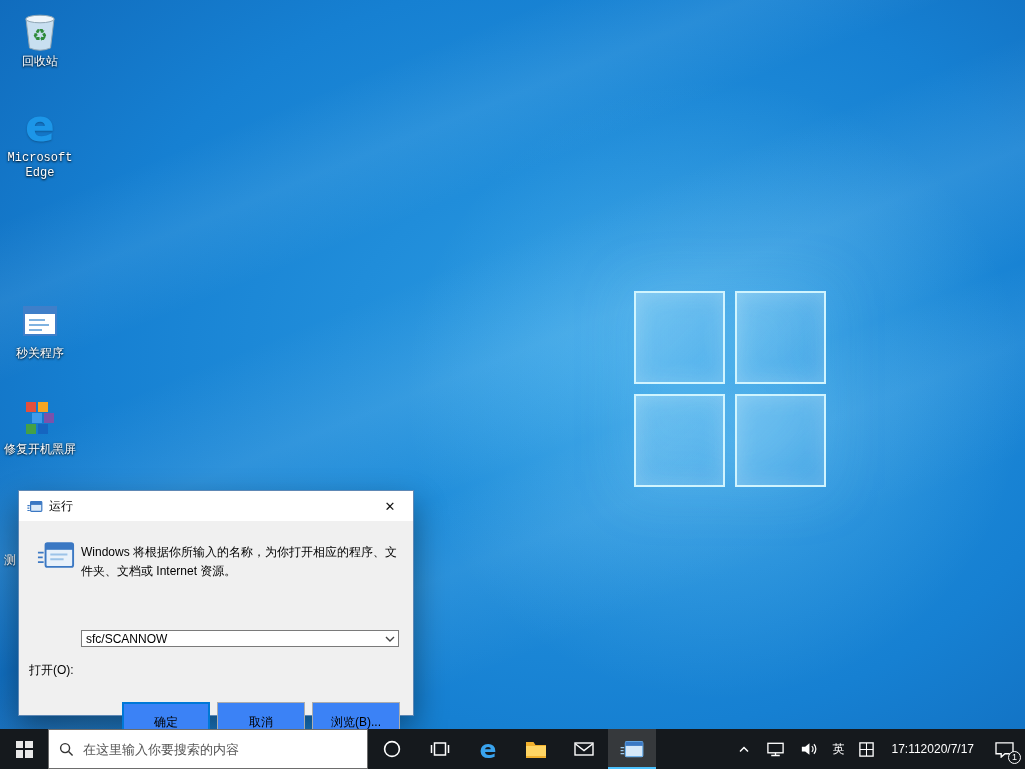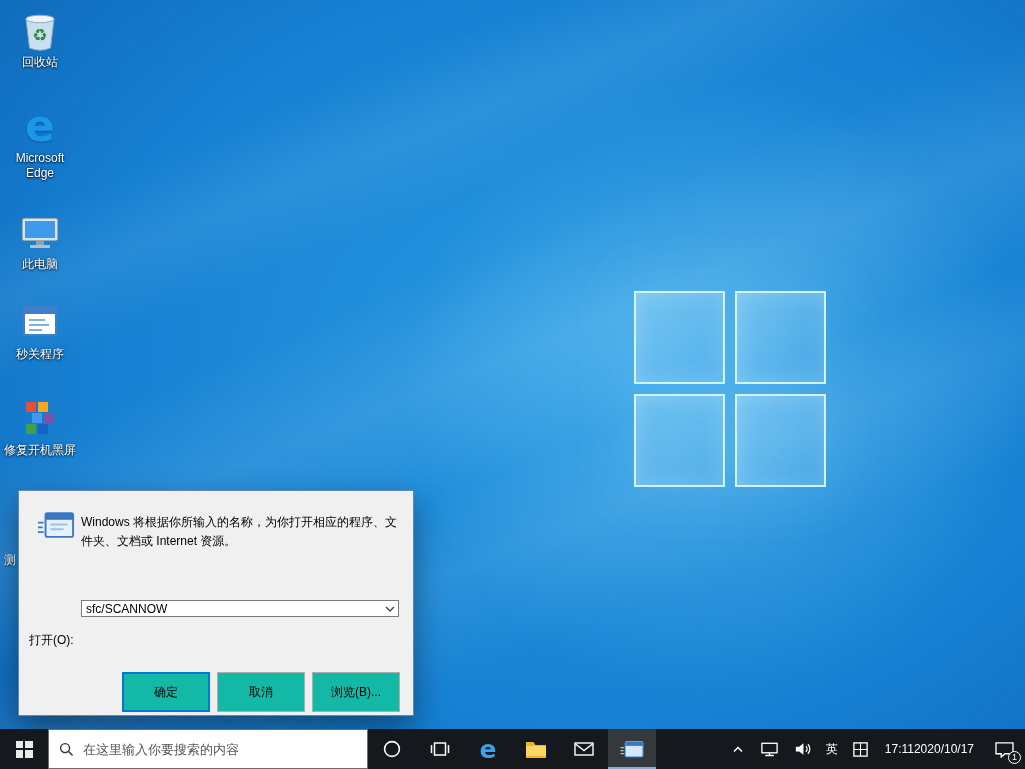--- a/index.html
+++ b/index.html
@@ -23,21 +23,21 @@
     display:grid; grid-template-columns:1fr 1fr; grid-template-rows:1fr 1fr; gap:10px;
     filter:drop-shadow(0 0 26px rgba(120,210,255,0.55)); }
   .winlogo-wall .pane { border:2px solid rgba(215,248,255,0.95);
     background:linear-gradient(135deg, rgba(200,240,255,0.30), rgba(130,200,250,0.10));
     box-shadow:inset 0 0 22px rgba(255,255,255,0.22); }
 
   
   .dicon { position:absolute; left:2px; width:76px; display:flex; flex-direction:column; align-items:center; z-index:5; }
   .dicon .img { width:44px; height:44px; display:flex; align-items:center; justify-content:center; }
   .dicon .lbl { margin-top:3px; font-size:12px; color:#fff; text-align:center; line-height:15px;
-    text-shadow:0 1px 2px rgba(0,0,0,0.85), 0 0 3px rgba(0,0,0,0.5); }
+    text-shadow:0 1px 2px rgba(0,0,0,0.85), 0 0 3px rgba(0,0,0,0.5);font-family:Liberation Mono, monospace; }
   .edge-e { font-weight:bold; font-size:44px; color:#1c96e8; line-height:44px;
     text-shadow:0 1px 2px rgba(0,0,0,0.25); font-family:"DejaVu Sans",sans-serif; }
   .partial-label { position:absolute; left:4px; top:552px; z-index:5; font-size:12px; color:#fff;
     text-shadow:0 1px 2px rgba(0,0,0,0.85); }
 
   
   .run-dialog { position:absolute; left:18px; top:490px; width:396px; height:226px; z-index:20;
     background:#f0f0f0; border:1px solid #5e88b5; box-shadow:0 14px 30px rgba(0,0,0,0.40); }
   .rd-titlebar { height:30px; background:#ffffff; display:flex; align-items:center; padding-left:8px; }
   .rd-title { font-size:12px; color:#000; margin-left:6px; flex:1; }
@@ -47,21 +47,21 @@
   .rd-runicon { position:absolute; left:18px; top:20px; }
   .rd-desc { position:absolute; left:62px; top:22px; width:322px; font-size:12px; line-height:19px; color:#000; }
   .rd-open-label { position:absolute; left:10px; top:113px; font-size:12px; color:#000;margin-top:28px; }
   .rd-combo { position:absolute; left:62px; top:109px; width:318px; height:17px; background:#fff;
     border:1px solid #7a7a7a; display:flex; }
   .rd-combo input { flex:1; border:none; outline:none; font-size:12px; padding:0 4px;
     font-family:"Liberation Sans","DejaVu Sans",sans-serif; color:#000; background:transparent; }
   .rd-combo .drop { width:18px; display:flex; align-items:center; justify-content:center; border-left:1px solid transparent; }
   .rd-buttons { position:absolute; left:0; top:181px; width:100%; display:flex; justify-content:flex-end;
     gap:7px; padding-right:13px; }
-  .rd-btn { width:88px; height:40px; background:#14b8a6; border:1px solid #adadad; font-size:12px;
+  .rd-btn { width:88px; height:40px; background:#3b82f6; border:1px solid #adadad; font-size:12px;
     color:#000; font-family:"Liberation Sans","DejaVu Sans",sans-serif; }
   .rd-btn.default { border:2px solid #0078d7; }
 
   
   .taskbar { position:absolute; left:0; bottom:0; width:1025px; height:40px; background:#15191d;
     display:flex; align-items:stretch; z-index:50; }
   .tb-btn { width:48px; display:flex; align-items:center; justify-content:center; }
   .tb-btn.active { background:rgba(255,255,255,0.14); box-shadow:inset 0 -2px 0 #4cc2ff; }
   .start-grid { width:17px; height:17px; display:grid; grid-template-columns:1fr 1fr; grid-template-rows:1fr 1fr; gap:2px; }
   .start-grid span { background:#e9e9e9; }
@@ -101,31 +101,20 @@
     <div class="lbl">回收站</div>
   </div>
 
   <div class="dicon" style="top:104px">
     <div class="img">
         <span class="edge-e">e</span>
       </div>
     <div class="lbl">Microsoft Edge</div>
   </div>
 
-  <div class="dicon" style="top:210px">
-    <div class="img">
-      <svg width="44" height="44" viewBox="0 0 44 44">
-        <rect x="4" y="8" width="36" height="23" rx="2" fill="#cfe6f5" stroke="#5c6e7a"></rect>
-        <rect x="7" y="11" width="30" height="17" fill="#3f9bea"></rect>
-        <rect x="18" y="31" width="8" height="4" fill="#8fa3ad"></rect>
-        <rect x="12" y="35" width="20" height="3" fill="#b3c3cc"></rect>
-      </svg>
-    </div>
-    <div class="lbl">此电脑</div>
-  </div>
 
   <div class="dicon" style="top:396px">
     <div class="img">
       <svg width="44" height="44" viewBox="0 0 44 44">
         <rect x="8" y="6" width="10" height="10" fill="#e44f3c"></rect>
         <rect x="20" y="6" width="10" height="10" fill="#f5a623"></rect>
         <rect x="14" y="17" width="10" height="10" fill="#3f9bea"></rect>
         <rect x="26" y="17" width="10" height="10" fill="#7b52ab"></rect>
         <rect x="8" y="28" width="10" height="10" fill="#43a047"></rect>
         <rect x="20" y="28" width="10" height="10" fill="#1565c0"></rect>
@@ -141,20 +130,29 @@
         <rect x="6" y="7" width="32" height="7" fill="#3f7fc9"></rect>
         <path d="M11 20 h16 M11 25 h20 M11 30 h13" stroke="#7fb2e0" stroke-width="2"></path>
       </svg>
     </div>
     <div class="lbl">秒关程序</div>
   </div>
 
   <div class="partial-label">测</div>
 
   <div class="run-dialog">
+    <div class="rd-titlebar">
+      <svg width="16" height="13" viewBox="0 0 40 30">
+        <rect x="9" y="3" width="28" height="24" rx="2" fill="#dceaf8" stroke="#3b78c3" stroke-width="3"></rect>
+        <rect x="9" y="3" width="28" height="8" fill="#3b78c3"></rect>
+        <path d="M1 13 h6 M1 19 h5 M1 25 h6" stroke="#3b78c3" stroke-width="3"></path>
+      </svg>
+      <span class="rd-title">运行</span>
+      <div class="rd-close">✕</div>
+    </div>
     <div class="rd-body">
       <div class="rd-runicon">
         <svg width="38" height="29" viewBox="0 0 40 30">
           <rect x="9" y="2" width="29" height="25" rx="2" fill="#e8f1fa" stroke="#3b78c3" stroke-width="2"></rect>
           <rect x="9" y="2" width="29" height="7" fill="#3b78c3"></rect>
           <path d="M1 12 h6 M1 17 h5 M1 22 h6" stroke="#3b78c3" stroke-width="2"></path>
           <path d="M14 14 h18 M14 19 h14" stroke="#9cc3e8" stroke-width="2"></path>
         </svg>
       </div>
       <div class="rd-desc">Windows 将根据你所输入的名称，为你打开相应的程序、文件夹、文档或 Internet 资源。</div>
@@ -253,21 +251,21 @@
     </div>
     <div class="tray-item">英</div>
     <div class="tray-item">
       <svg width="17" height="17" viewBox="0 0 18 18">
         <rect x="2" y="2" width="14" height="14" fill="none" stroke="#fff" stroke-width="1.4"></rect>
         <path d="M2 9 h14 M9 2 v14" stroke="#fff" stroke-width="1.1"></path>
       </svg>
     </div>
     <div class="tray-item clock">
       <span>17:11</span>
-      <span>2020/10/17</span>
+      <span>2020/7/17</span>
     </div>
     <div class="tray-item action-center">
       <svg width="21" height="17" viewBox="0 0 22 18">
         <path d="M2 2 h18 v11.5 h-8.5 l-4 3.5 v-3.5 H2 Z" fill="none" stroke="#fff" stroke-width="1.4"></path>
       </svg>
       <span class="badge">1</span>
     </div>
   </div>
 </div>
 

